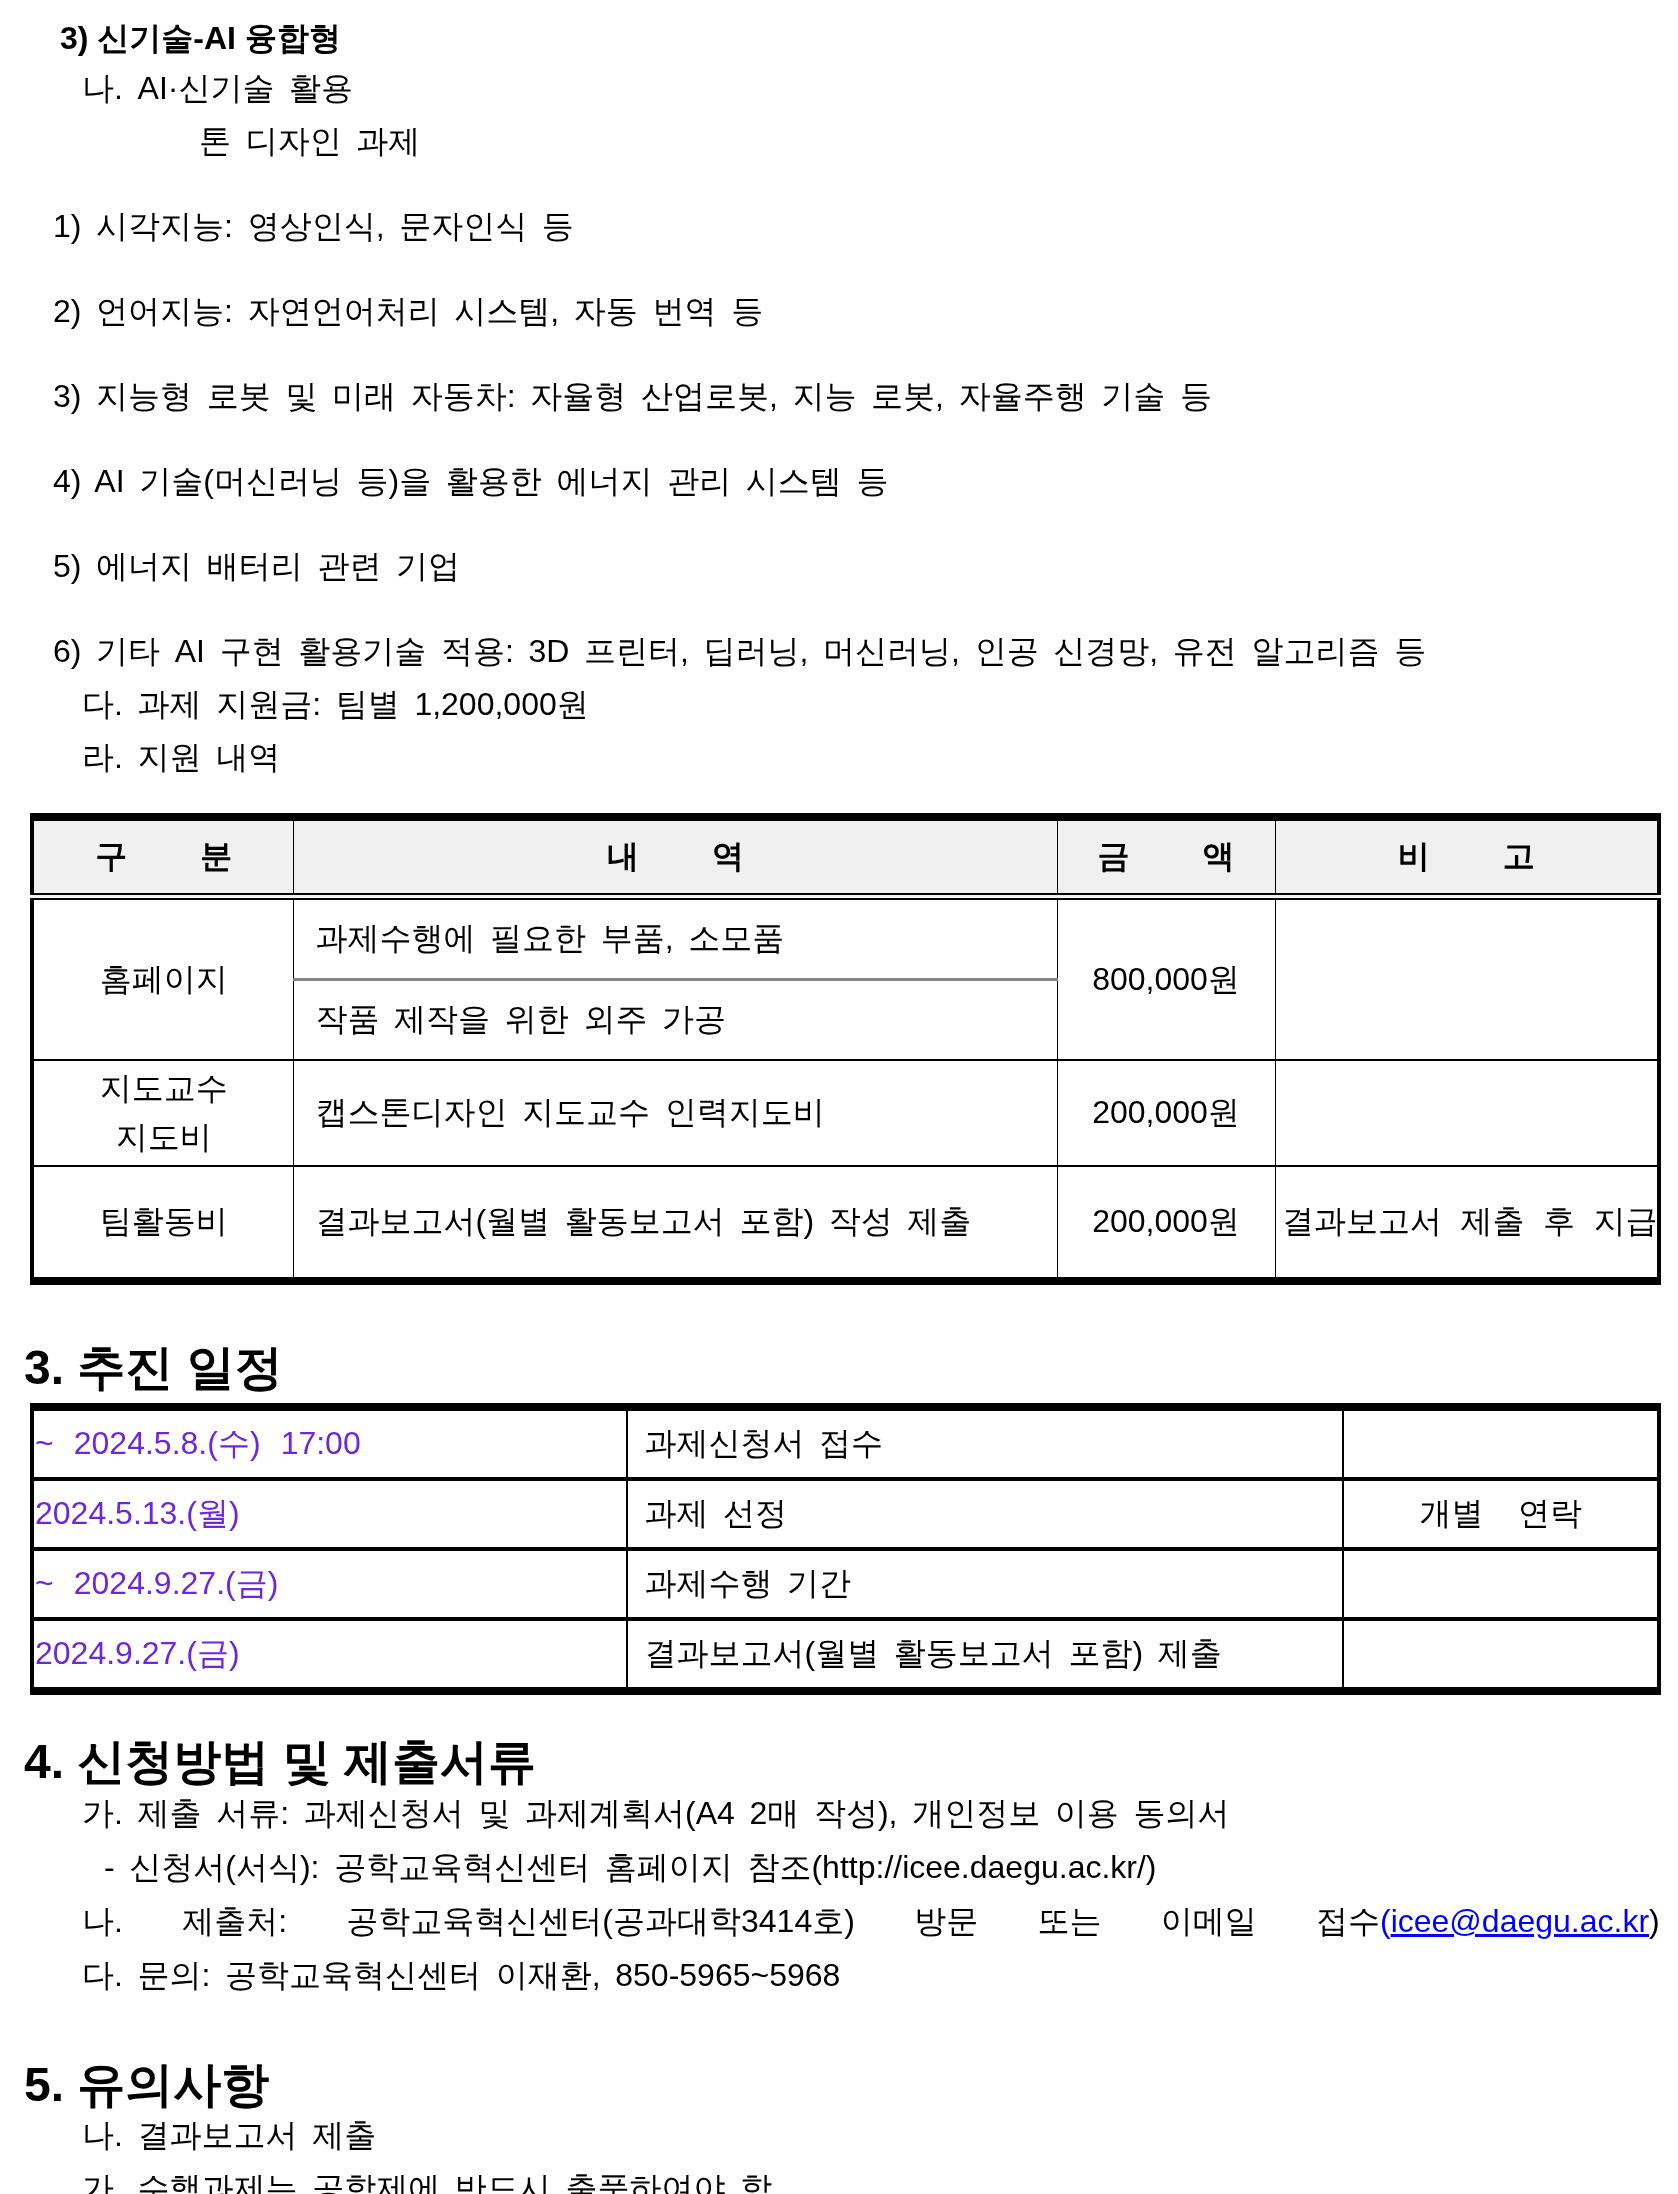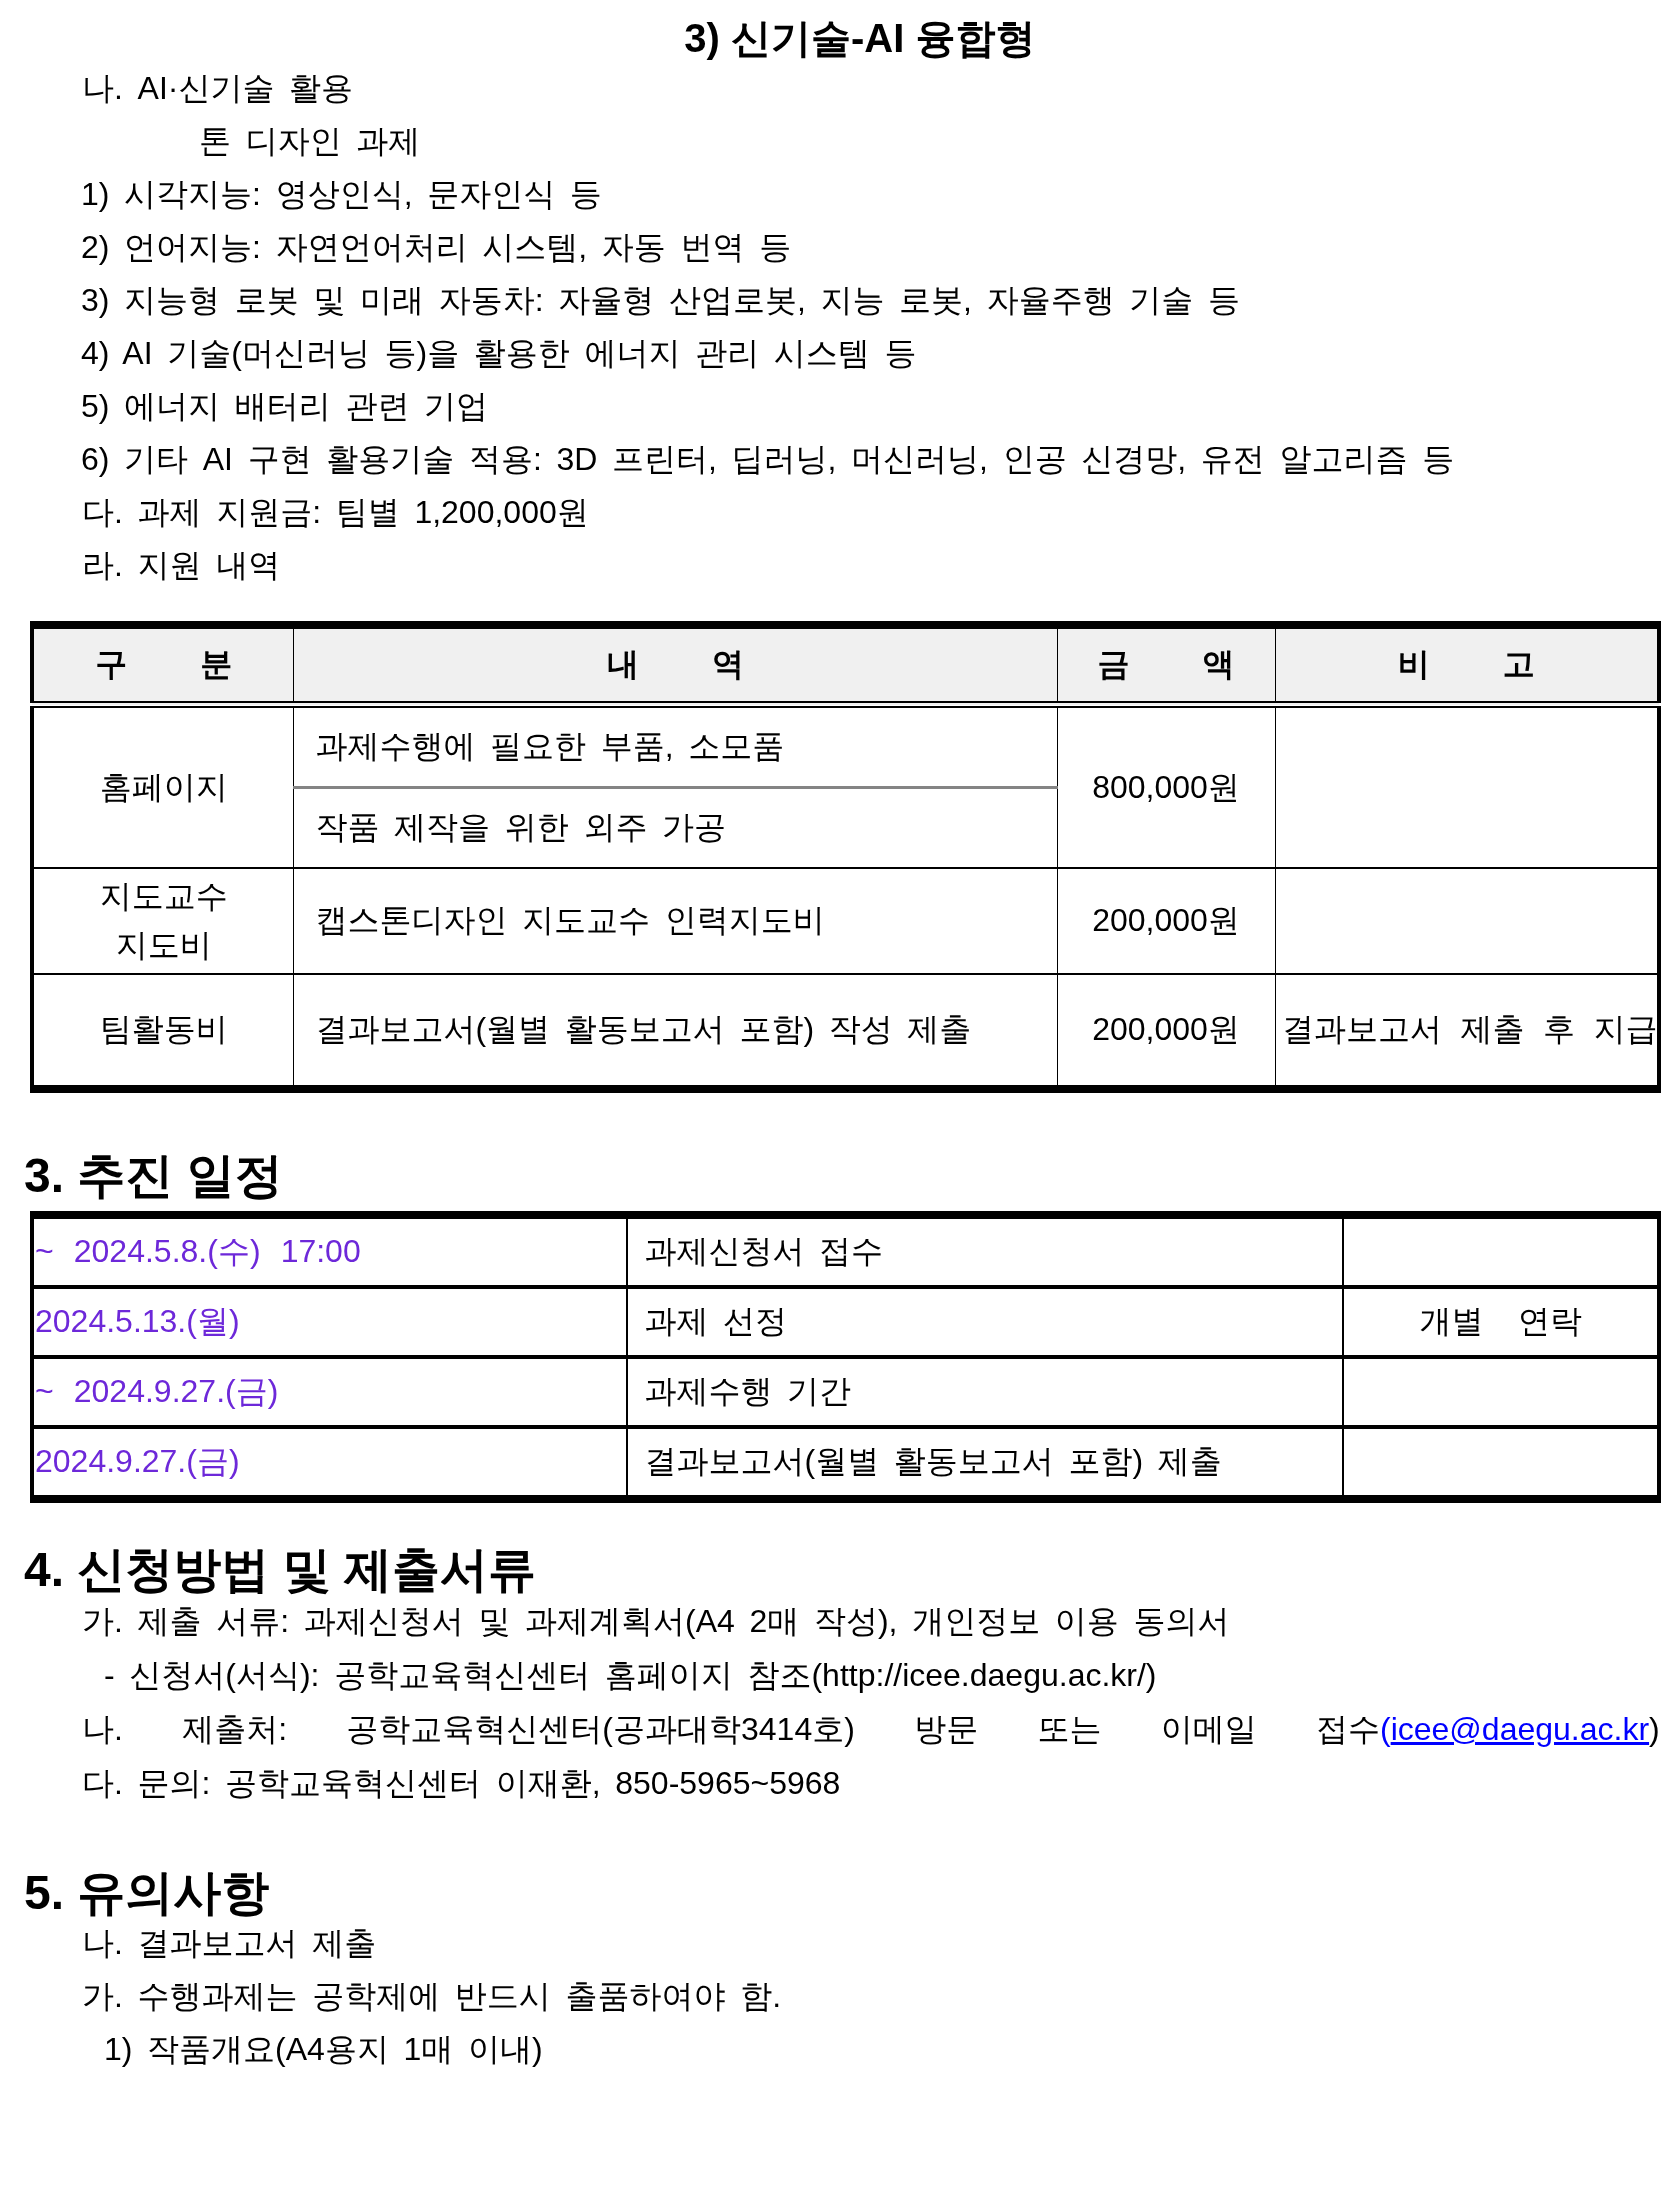--- a/index.html
+++ b/index.html
@@ -8,43 +8,42 @@
     width: 1678px;
     height: 2194px;
     background: #ffffff;
     font-family: "Liberation Sans", "DejaVu Sans", sans-serif;
     color: #000000;
     box-sizing: border-box;
     padding: 14.3px 18.3px 0 0;
     overflow: hidden;
   }
   .h-sub {
-    font-size: 40px;
+    font-size: 32px;
     font-weight: bold;
     padding-left: 60px;
     line-height: 48px;
     white-space: nowrap;
-    text-align: center;
   }
   .h-major {
     font-size: 48px;
     font-weight: bold;
     padding-left: 24px;
     line-height: 48px;
     white-space: nowrap;
   }
   .line {
     font-size: 32px;
     line-height: 53px;
     white-space: nowrap;
     word-spacing: 0.18em;
   }
   .line-47 { line-height: 54px; }
   .ind-ga   { padding-left: 82px; }
-  .ind-num  { padding-left: 81px; }
+  .ind-num  { padding-left: 53px; margin-top: 32px; }
   .ind-cont { padding-left: 199px; }
   .ind-dash { padding-left: 104px; }
   .justify-full {
     white-space: normal;
     text-align: justify;
     text-align-last: justify;
     padding-right: 0;
   }
   
   table.tbl {

